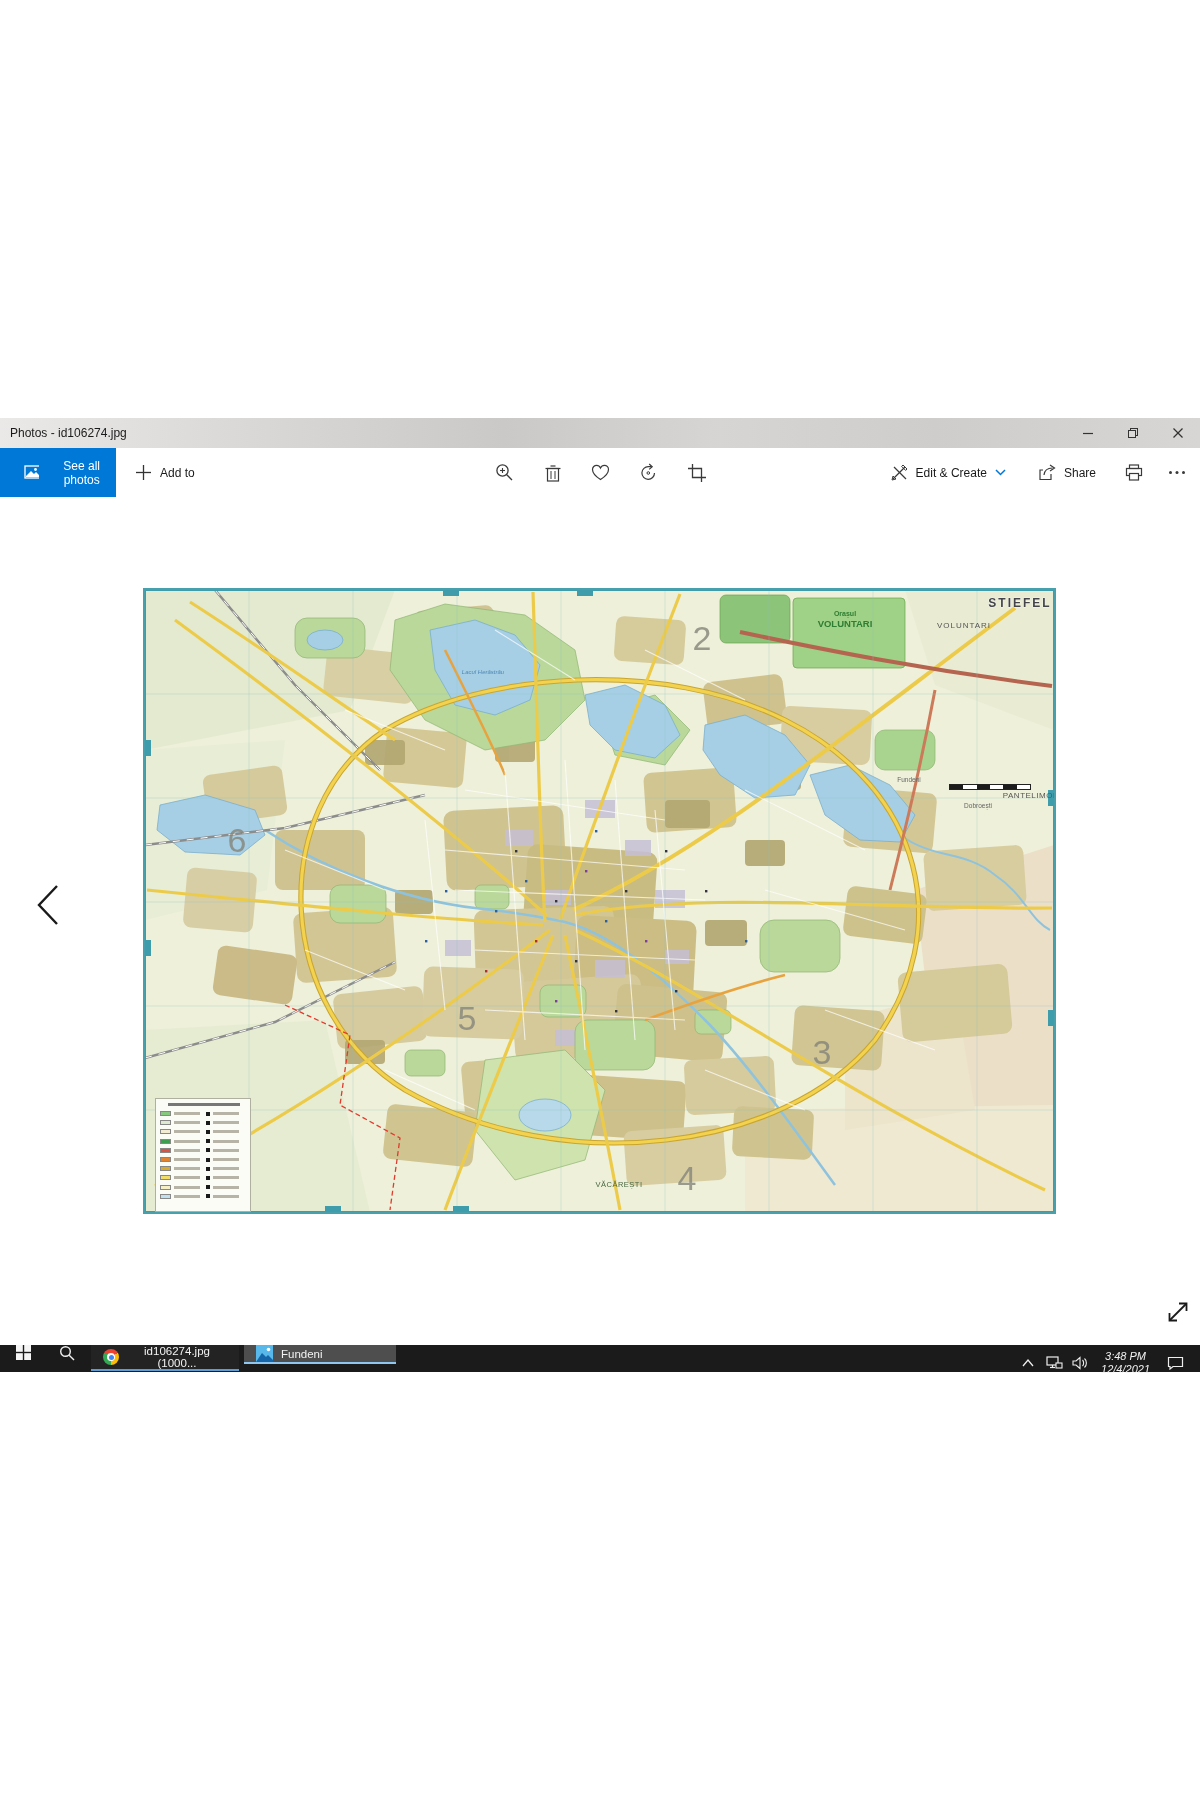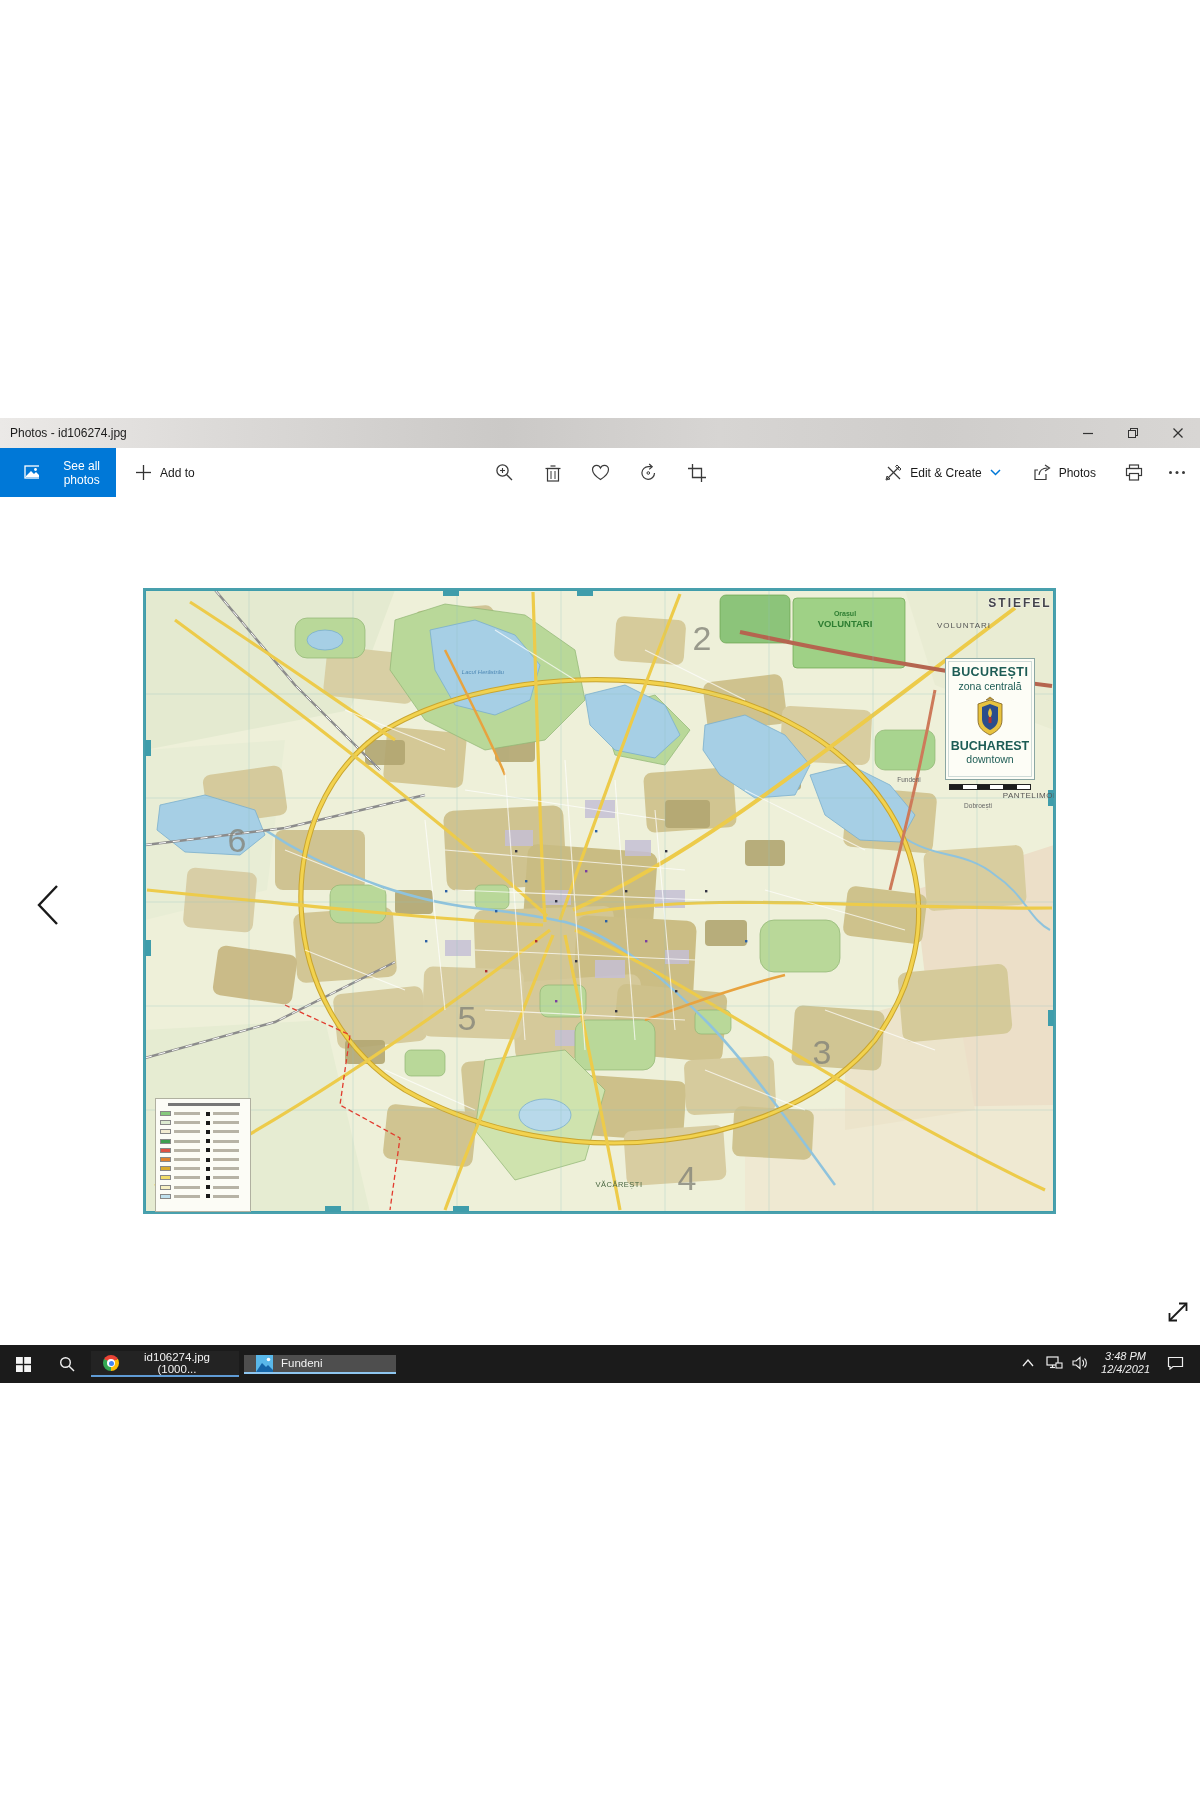--- a/index.html
+++ b/index.html
@@ -51,21 +51,21 @@
     border:1px solid #b0b0a0;padding:4px 3px 2px 4px;}
   .lg-title{width:72px;height:3px;background:#777;margin:0 auto 3px auto;}
   .lg-cols{display:flex;gap:6px;}
   .lg-col{display:flex;flex-direction:column;gap:0;}
   .lg-row{height:9.2px;display:flex;align-items:center;gap:3px;}
   .sw{width:11px;height:5px;border:.5px solid #888;flex:0 0 auto;}
   .sy{width:4px;height:4px;flex:0 0 auto;}
   .tx{width:26px;height:3px;background:#b7b3a6;}
 
   
-  .taskbar{position:absolute;left:0;top:1345px;width:1200px;height:38px;background:#1b1b1b;display:flex;align-items:center;}
+  .taskbar{position:absolute;left:0;top:1345px;width:1200px;height:27px;background:#1b1b1b;display:flex;align-items:flex-start;}
   .tb-btn{border:none;background:transparent;padding:0;display:flex;align-items:center;justify-content:center;}
   .tb-start{width:46px;}
   .tb-search{width:42px;}
   .tb-app{display:flex;align-items:center;gap:8px;color:#f2f2f2;font-size:11.5px;padding:0 12px;position:relative;}
   .tb-chrome{width:148px;margin-left:3px;background:#232323;border-bottom:2px solid #5f9bd5;justify-content:flex-start;}
   .tb-photos{width:152px;margin-left:5px;background:#4e4e4e;border-bottom:2px solid #8ec6f0;justify-content:flex-start;}
   .tray{position:absolute;right:0;top:0;height:35px;display:flex;align-items:center;gap:4px;padding-right:10px;}
   .tray .tb-btn{width:22px;height:35px;}
   .clock{border:none;background:transparent;color:#f2f2f2;font-size:11px;line-height:13px;text-align:center;padding:0 6px;font-style:italic;}
   .chrome-ico{width:16px;height:16px;border-radius:50%;
@@ -170,21 +170,21 @@
           <svg width="11" height="7">
             <polyline points="1,1 5.5,5.5 10,1" fill="none" stroke="#0078d7" stroke-width="1.5"></polyline>
           </svg>
         </button>
         <button class="btn-label">
           <svg width="18" height="17">
             <path d="M5,6 L2,6 L2,15.5 L13,15.5 L13,10" fill="none" stroke="#3a3a3a" stroke-width="1.2"></path>
             <path d="M6,11 C6.5,6 10,4 14.5,4" fill="none" stroke="#3a3a3a" stroke-width="1.2"></path>
             <path d="M12,1 L16.5,4 L12,7" fill="none" stroke="#3a3a3a" stroke-width="1.2"></path>
           </svg>
-          <span>Photos</span>
+          <span>Share</span>
         </button>
         <button class="icon-btn">
           <svg width="18" height="17">
             <rect x="4.5" y="1" width="9" height="3.5" fill="none" stroke="#3a3a3a" stroke-width="1.2"></rect>
             <rect x="1.5" y="4.5" width="15" height="7" fill="none" stroke="#3a3a3a" stroke-width="1.2"></rect>
             <rect x="4.5" y="9.5" width="9" height="6.5" fill="#fff" stroke="#3a3a3a" stroke-width="1.2"></rect>
           </svg>
         </button>
         <button class="icon-btn">
           <svg width="18" height="5">
@@ -432,33 +432,20 @@
             <text x="700" y="26" font-size="7" font-weight="bold" fill="#2e7d32">Orașul</text>
             <text x="700" y="37" font-size="9.5" font-weight="bold" fill="#2e7d32">VOLUNTARI</text>
             <text x="886" y="208" font-size="8" letter-spacing="0.5" fill="#555">PANTELIMON</text>
             <text x="764" y="192" font-size="6.5" fill="#666">Fundeni</text>
             <text x="833" y="218" font-size="6.5" fill="#666">Dobroești</text>
             <text x="474" y="597" font-size="7.5" letter-spacing="0.5" fill="#4a6741">VĂCĂREȘTI</text>
             <text x="338" y="84" font-size="6" font-style="italic" fill="#4d88b5">Lacul Herăstrău</text>
           </g>
         </svg>
 
-        <div class="map-titlebox">
-          <div class="mt-l1">BUCUREȘTI</div>
-          <div class="mt-l2">zona centrală</div>
-          <svg class="arms" width="30" height="42">
-            <path d="M15,2 L19,5 L15,4 L11,5 Z" fill="#c9a227" stroke="#7a5c1e" stroke-width="0.6"></path>
-            <path d="M15,5 L27,9 L27,25 C27,33 21,37 15,40 C9,37 3,33 3,25 L3,9 Z" fill="#e8c33f" stroke="#7a5c1e" stroke-width="0.8"></path>
-            <path d="M15,9 L23,12 L23,24 C23,30 19,33 15,35 C11,33 7,30 7,24 L7,12 Z" fill="#2b4d8c"></path>
-            <path d="M15,13 C17,16 18,19 15,23 C12,19 13,16 15,13 Z" fill="#e8c33f"></path>
-            <rect x="13.5" y="22" width="3" height="6" fill="#b03030"></rect>
-          </svg>
-          <div class="mt-l3">BUCHAREST</div>
-          <div class="mt-l4">downtown</div>
-        </div>
         <div class="scalebar">
           <span></span>
             <span></span>
             <span></span>
             <span></span>
             <span></span>
             <span></span>
         </div>
 
         <div class="map-legend">

